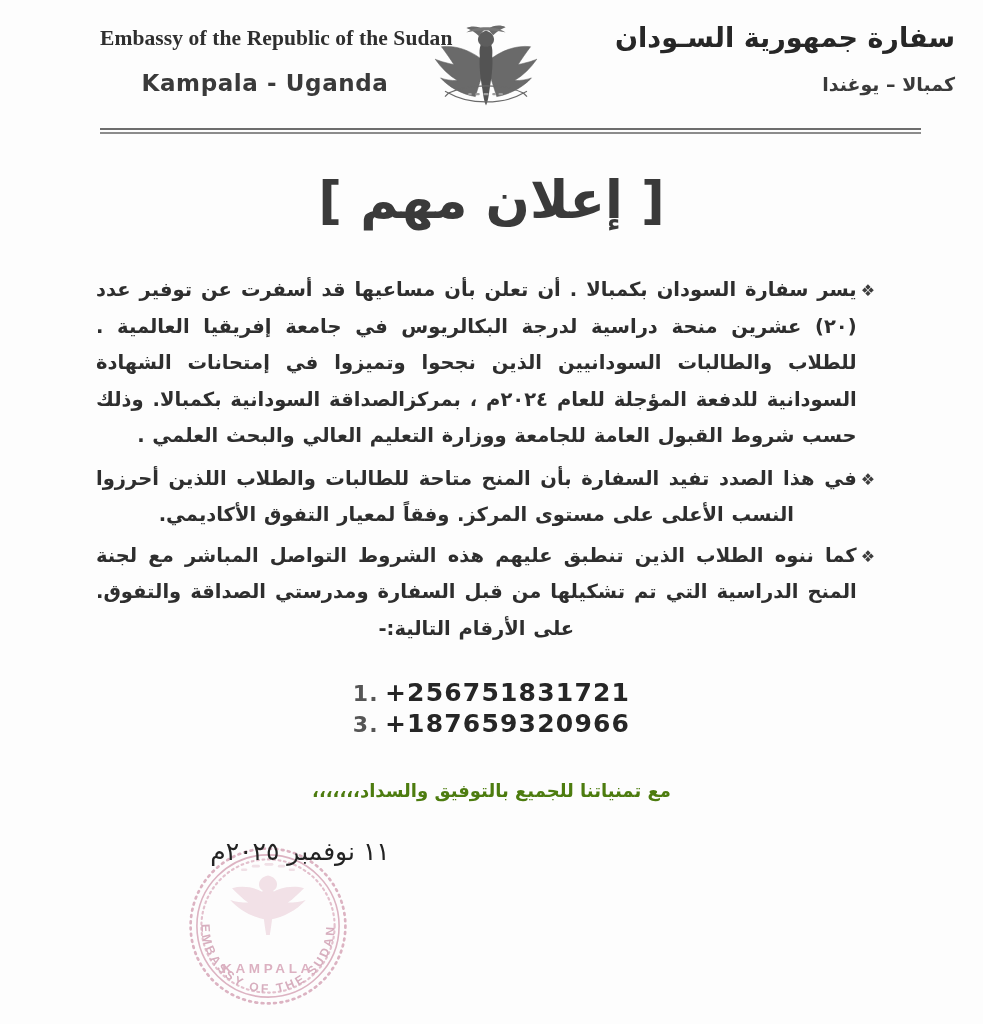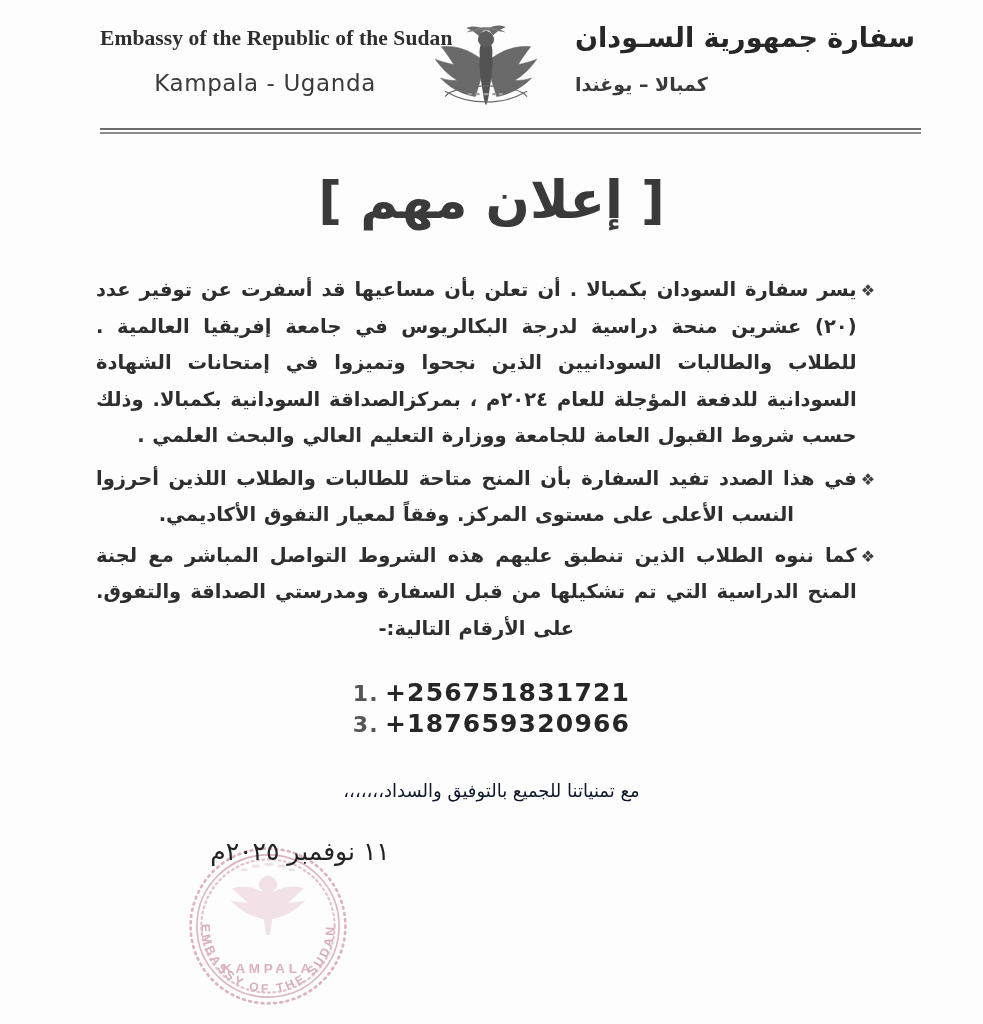--- a/index.html
+++ b/index.html
@@ -45,32 +45,32 @@
     font-size: 21.5px;
     font-weight: 700;
     color: #2f2f2f;
     letter-spacing: .1px;
     white-space: nowrap;
   }
   .lh-en-line2 {
     margin-top: 19px;
     font-family: "DejaVu Sans", "Liberation Sans", sans-serif;
     font-size: 23px;
-    font-weight: 400;
+    font-weight: 700;
     color: #3a3a3a;
     letter-spacing: .6px;
     white-space: nowrap;
   }
 
   .lh-arabic {
     position: absolute;
     right: 28px;
     top: 22px;
     width: 380px;
-    text-align: left;
+    text-align: right;
     direction: rtl;
   }
   .lh-ar-line1 {
     font-size: 27px;
     font-weight: 700;
     color: #272727;
     letter-spacing: .5px;
     white-space: nowrap;
   }
   .lh-ar-line2 {
@@ -189,22 +189,22 @@
 
   
   .closing {
     position: absolute;
     top: 780px;
     left: 0;
     right: 0;
     text-align: center;
     direction: rtl;
     font-size: 18px;
-    color: #0f172a;
-    font-weight: 400;
+    color: #4d7c0f;
+    font-weight: 700;
     letter-spacing: .2px;
   }
 
   
   .sign-area {
     position: absolute;
     left: 150px;
     top: 832px;
     width: 300px;
     height: 180px;

